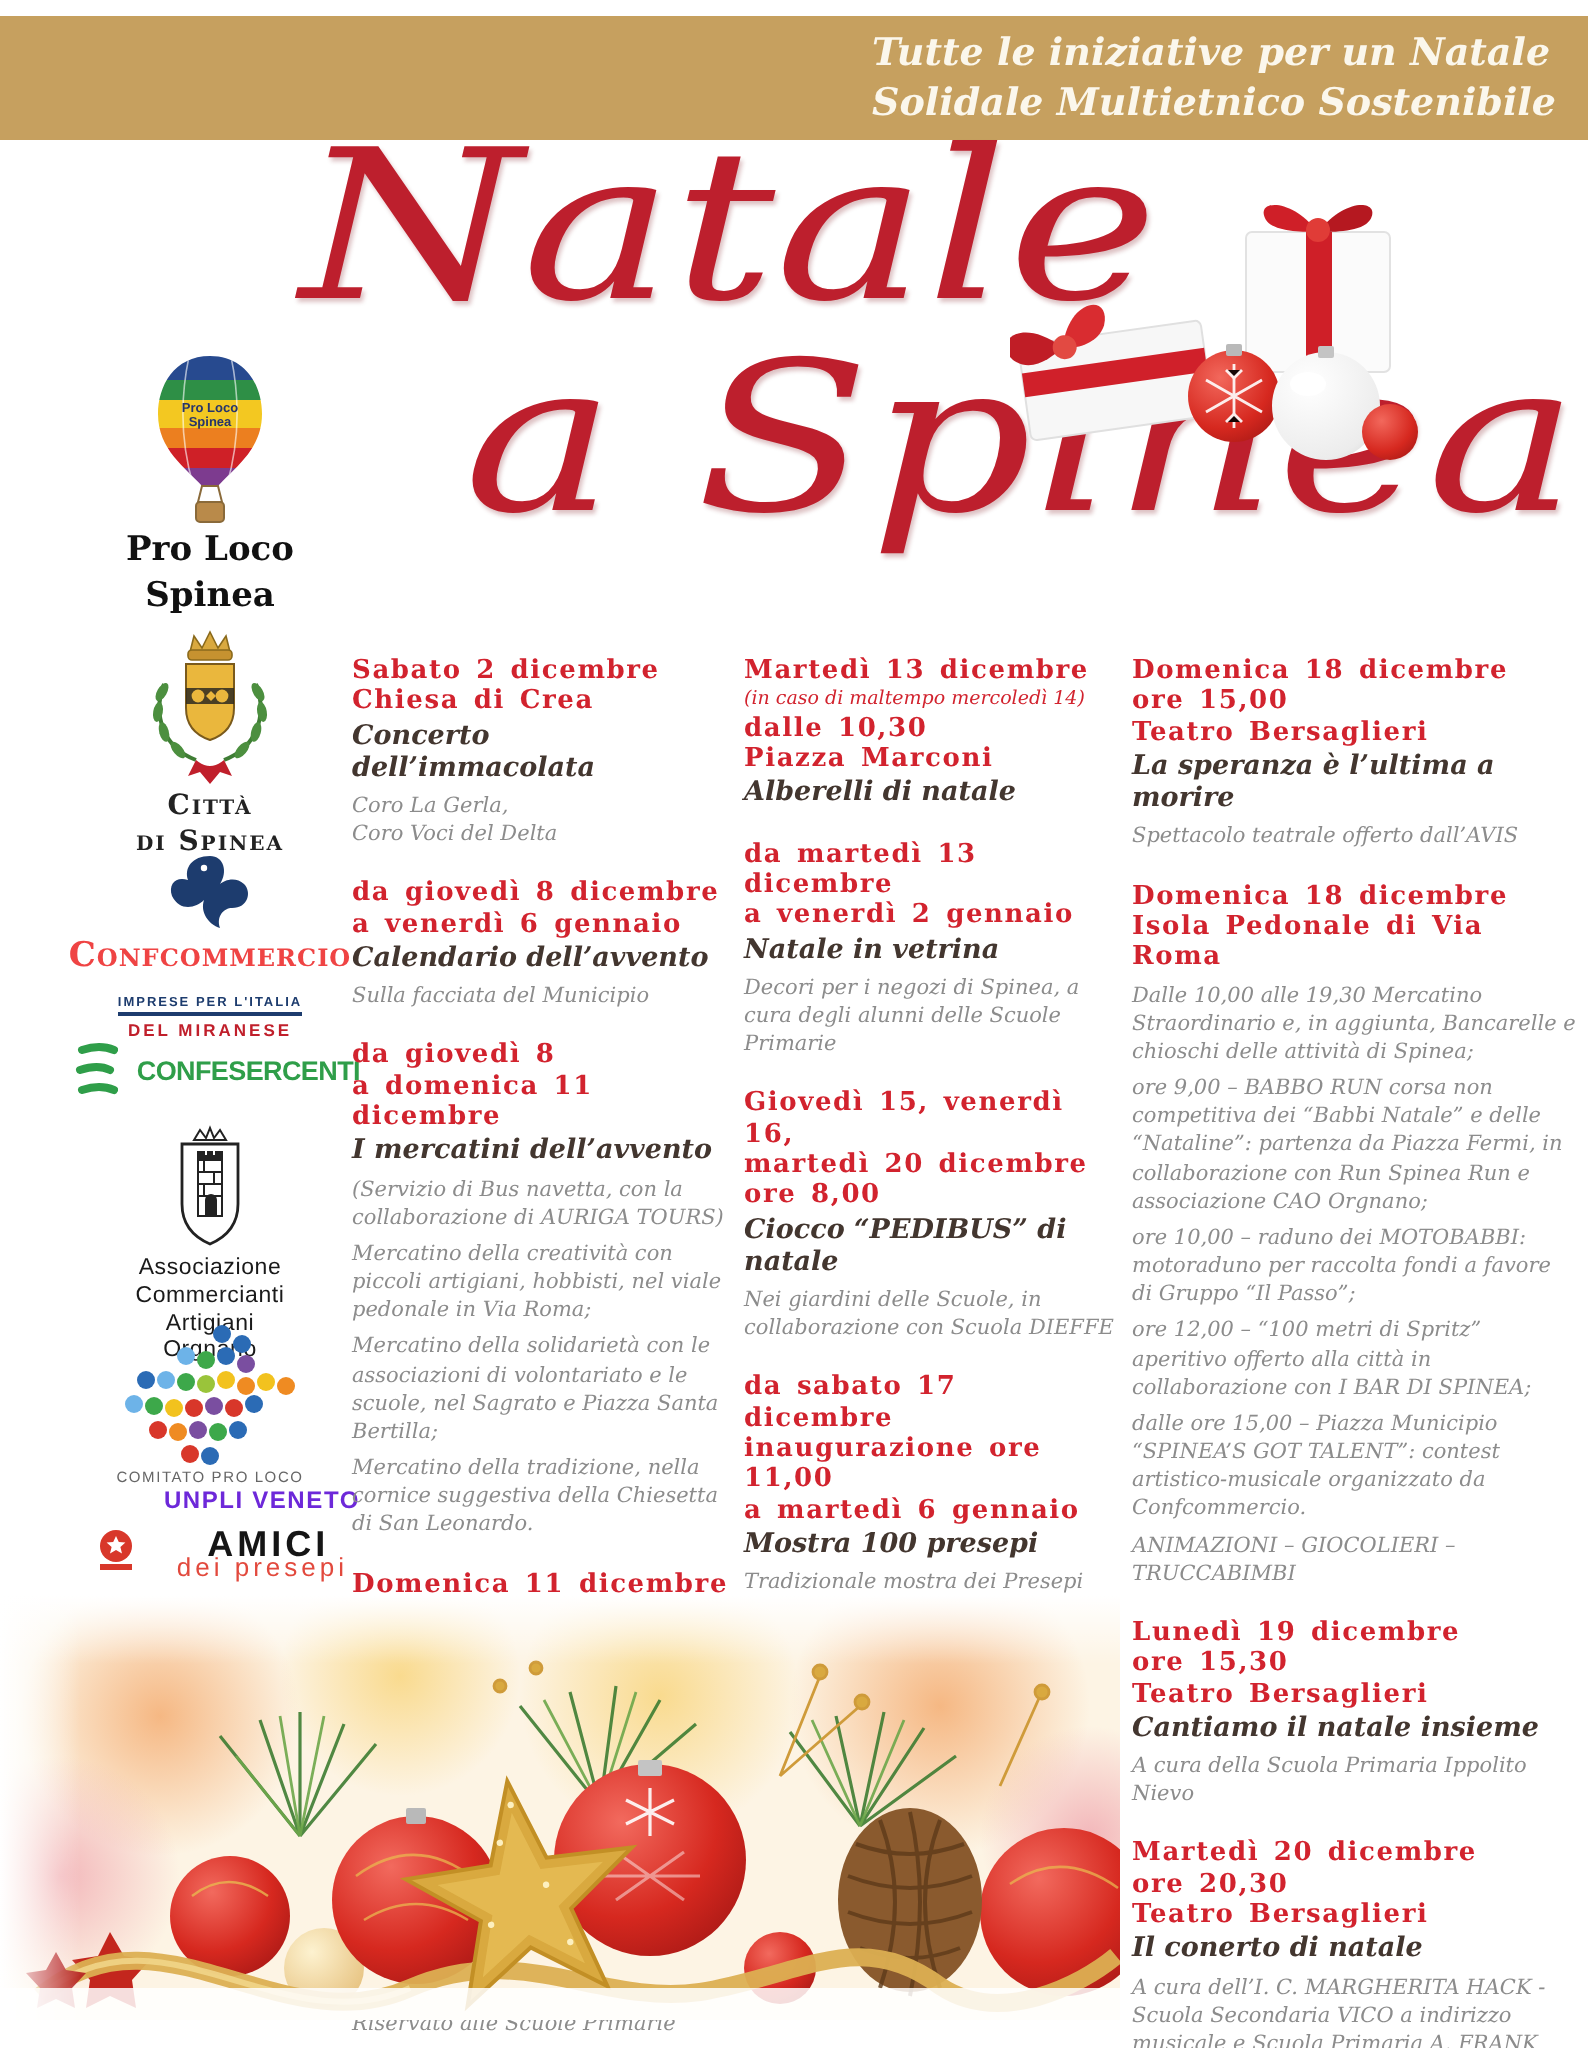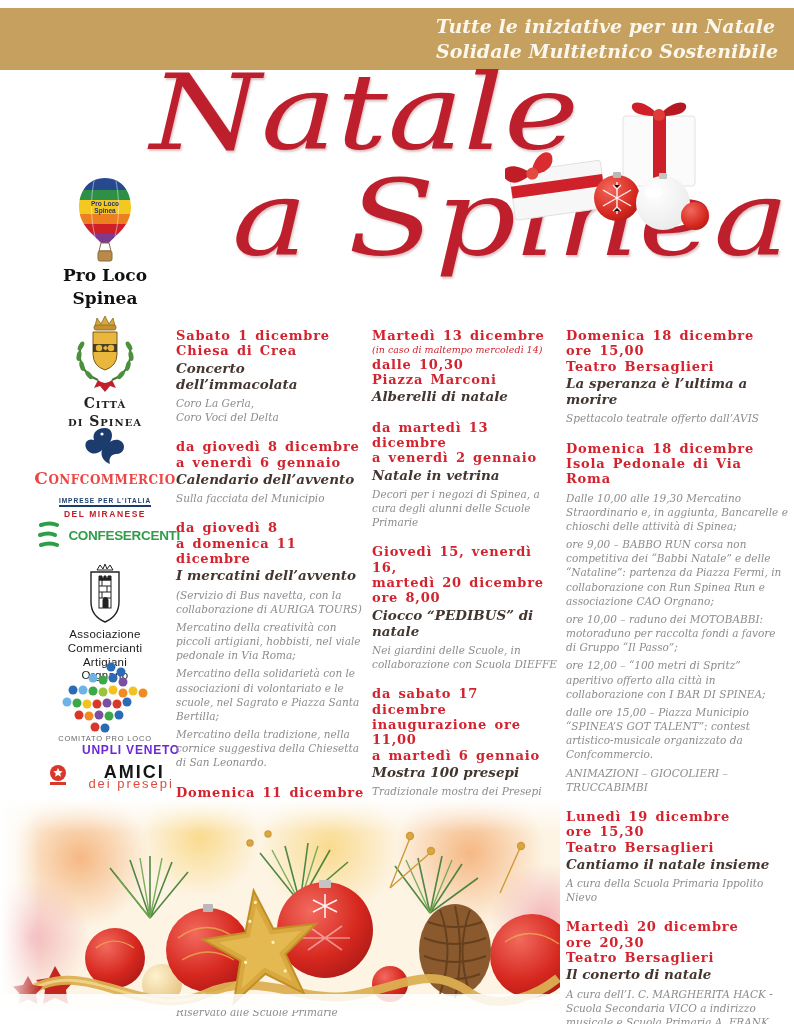--- a/index.html
+++ b/index.html
@@ -263,21 +263,21 @@
       </svg>
       <div>
         <div class="lbl-amici">AMICI</div>
         <div class="lbl-presepi">dei presepi</div>
       </div>
     </div>
   </div>
 
   <div class="event-col col-1">
       <div class="event">
-        <div class="ev-date">Sabato 1 dicembre
+        <div class="ev-date">Sabato 2 dicembre
 Chiesa di Crea</div>
         <div class="ev-title">Concerto dell’immacolata</div>
         <div class="ev-desc">Coro La Gerla,
 Coro Voci del Delta</div>
       </div>
       <div class="event">
         <div class="ev-date">da giovedì 8 dicembre
 a venerdì 6 gennaio</div>
         <div class="ev-title">Calendario dell’avvento</div>
         <div class="ev-desc">Sulla facciata del Municipio</div>

